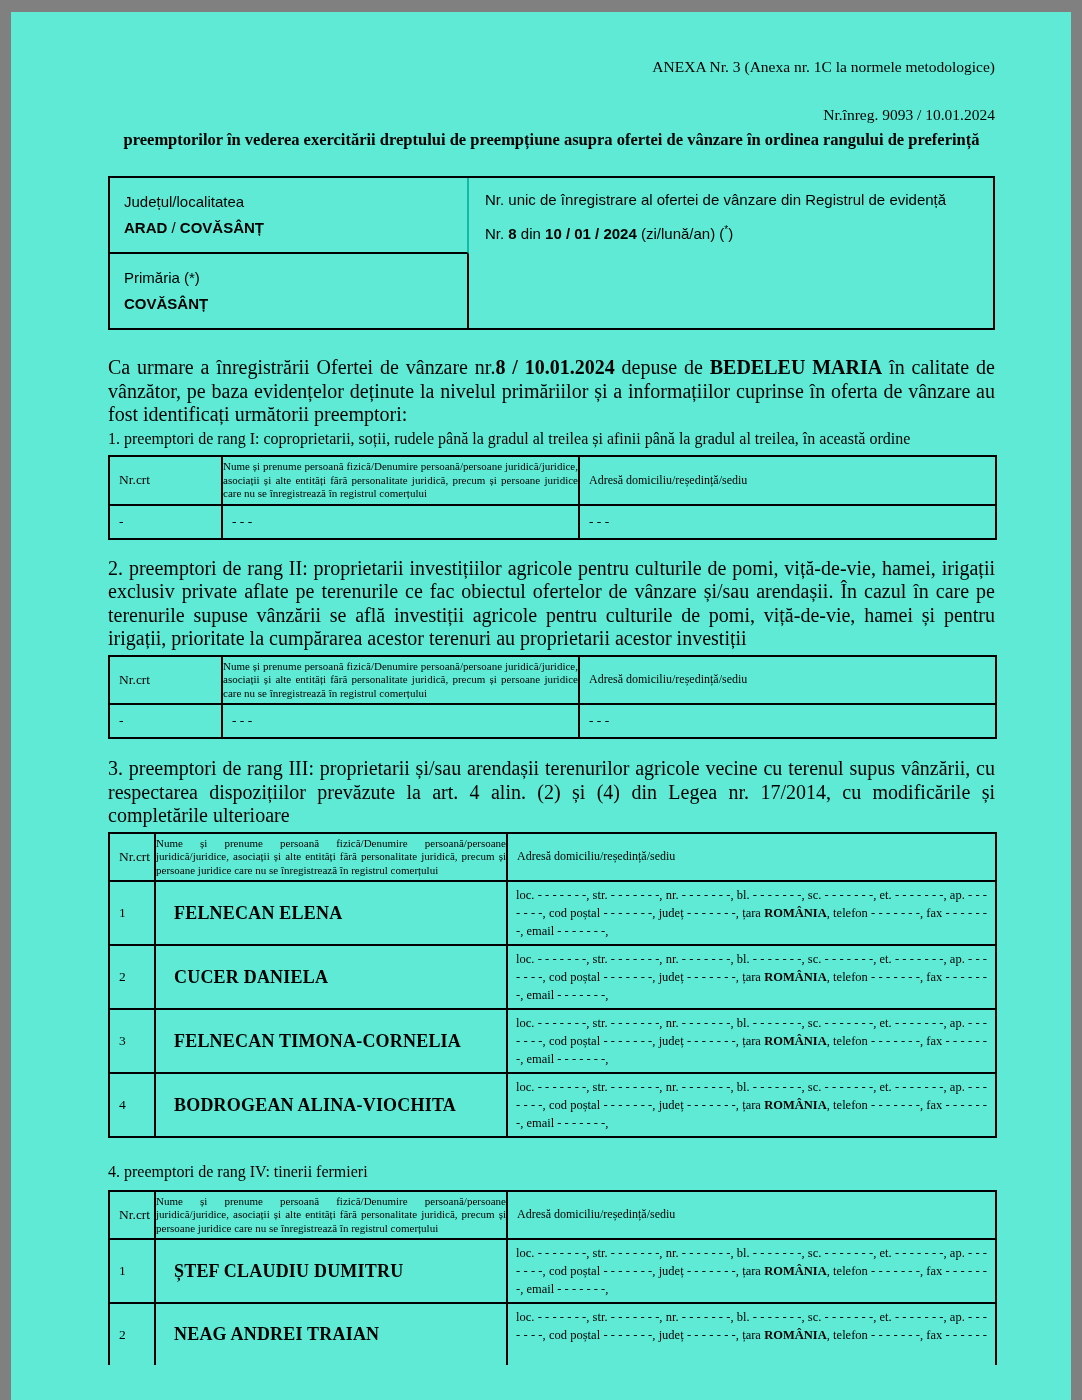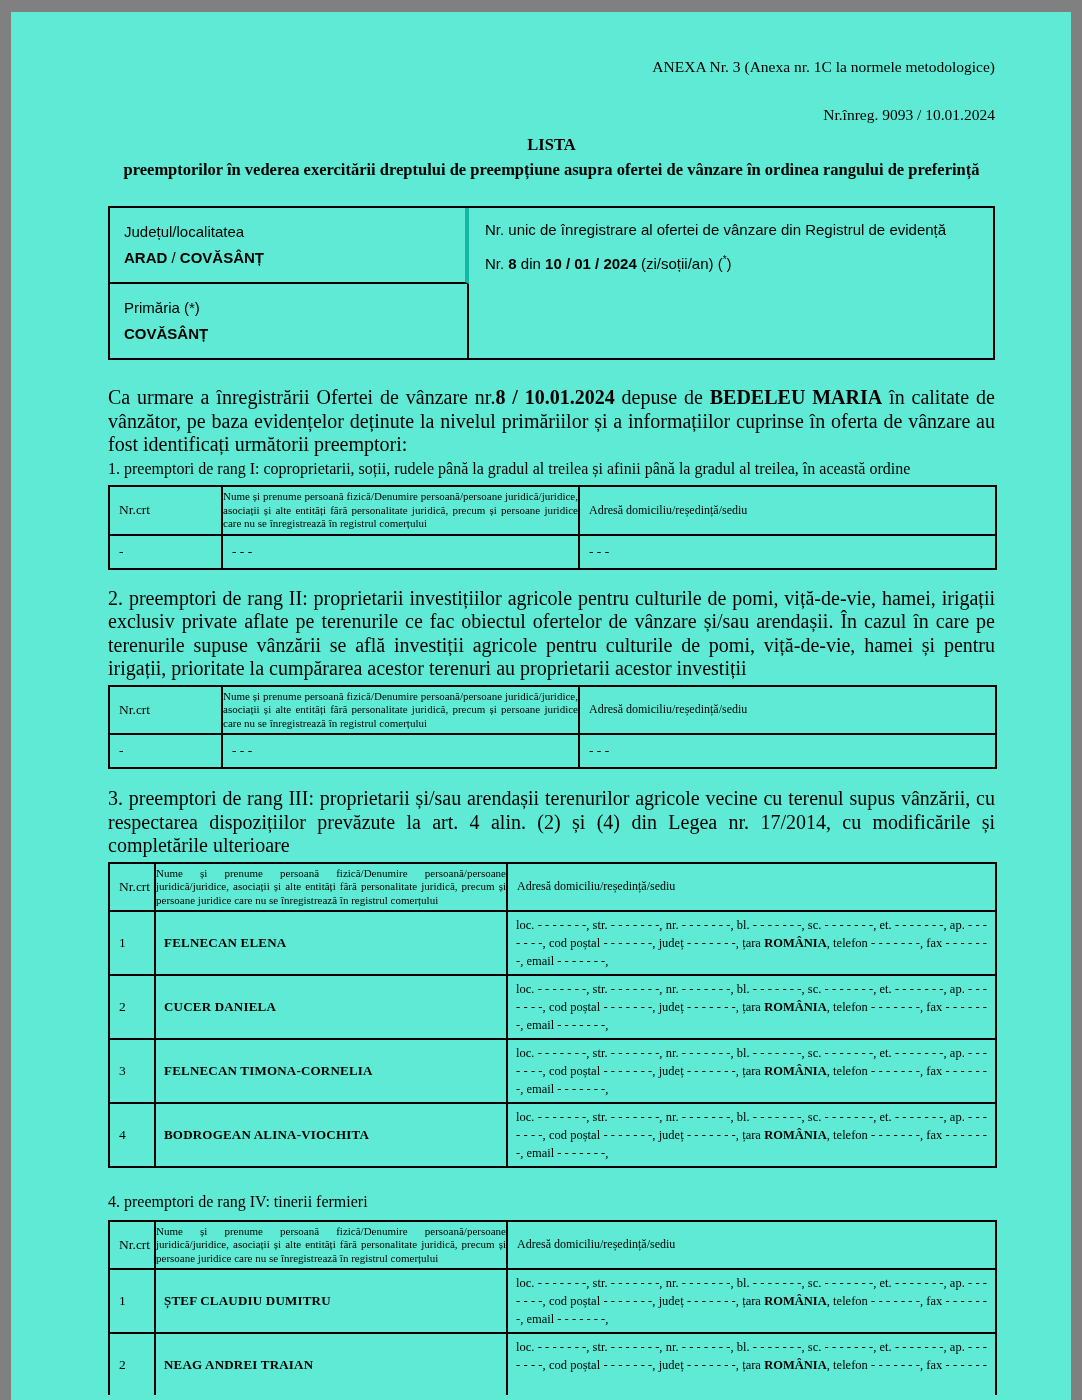--- a/index.html
+++ b/index.html
@@ -19,21 +19,21 @@
   .doc-title { text-align:center; font-weight:bold; font-size:16.5px; margin-top:12px; line-height:18px; }
   .doc-subtitle { text-align:center; font-weight:bold; font-size:16.5px; line-height:28px; margin-top:2px; }
 
   
   .infobox {
     display:grid; grid-template-columns:359px 526px;
     border:2px solid #000; width:887px; margin-top:22px;
     font-family:"Liberation Sans", sans-serif; font-size:15px;
   }
   .ib-cell { padding:11px 14px; }
-  .ib-left-top { grid-column:1; grid-row:1; border-right:4px solid #14b8a6; border-bottom:2px solid #000; }
+  .ib-left-top { grid-column:1; grid-row:1; border-right:2px solid #14b8a6; border-bottom:2px solid #000; }
   .ib-left-bottom { grid-column:1; grid-row:2; border-right:2px solid #000; }
   .ib-right { grid-column:2; grid-row:1 / span 2; padding:8px 16px; }
   .ib-label { line-height:26px; }
   .ib-value { font-weight:bold; line-height:26px; }
   .ib-value .sep { font-weight:normal; }
   .ib-right p { line-height:28px; text-align:justify; }
   .ib-right .nr-line { text-align:left; margin-top:6px; }
   .ib-right sup { font-size:10px; vertical-align:super; line-height:0; }
 
   
@@ -54,50 +54,49 @@
   .t3 { margin-top:4px; }
   .t4 { margin-top:6px; }
 
   th { font-weight:normal; text-align:left; }
   .th-nr { font-size:13.5px; padding:4px 4px 4px 9px; height:46px; }
   .th-name { font-size:11px; line-height:13.5px; text-align:justify; padding:3px 0; }
   .th-addr { font-size:12px; padding:4px 4px 4px 9px; }
 
   .empty-row td { height:34px; font-size:13.5px; }
   .td-nr { padding-left:9px; font-size:13.5px; }
-  .td-name { padding-left:8px; font-size:13px; font-weight:bold; letter-spacing:0.2px; }
+  .td-name { padding-left:18px; font-size:18px; font-weight:bold; letter-spacing:0.2px; }
   .td-addr { font-size:12.5px; line-height:18px; text-align:justify; padding:3px 8px; }
   .name-row td { height:64px; }
   .t4 .name-row td { height:64px; }
 
   
   tr.cut td { height:62px; border-bottom:none; vertical-align:middle; }
   tr.cut .td-addr { vertical-align:top; padding-top:4px; }
   tr.cut .clip { height:38px; overflow:hidden; }
 </style>
 </head>
 <body>
 
 <div class="page">
   <div class="content">
 
     <div class="anexa-line">ANEXA Nr. 3 (Anexa nr. 1C la normele metodologice)</div>
     <div class="reg-line">Nr.înreg. 9093 / 10.01.2024</div>
 
-    <div class="doc-title">LISTA</div>
     <div class="doc-subtitle">preemptorilor în vederea exercitării dreptului de preempțiune asupra ofertei de vânzare în ordinea rangului de preferință</div>
 
     <div class="infobox">
       <div class="ib-cell ib-left-top">
         <div class="ib-label">Județul/localitatea</div>
         <div class="ib-value"><b>ARAD</b><span class="sep"> / </span><b>COVĂSÂNȚ</b></div>
       </div>
       <div class="ib-cell ib-right">
         <p>Nr. unic de înregistrare al ofertei de vânzare din Registrul de evidență</p>
-        <p class="nr-line"><span>Nr. </span><b>8</b><span> din </span><b>10 / 01 / 2024</b><span> (zi/soții/an) (</span><sup>*</sup><span>)</span></p>
+        <p class="nr-line"><span>Nr. </span><b>8</b><span> din </span><b>10 / 01 / 2024</b><span> (zi/lună/an) (</span><sup>*</sup><span>)</span></p>
       </div>
       <div class="ib-cell ib-left-bottom">
         <div class="ib-label">Primăria (*)</div>
         <div class="ib-value">COVĂSÂNȚ</div>
       </div>
     </div>
 
     <p class="para intro"><span>Ca urmare a înregistrării Ofertei de vânzare nr.</span><b>8 / 10.01.2024</b><span> depuse de </span><b>BEDELEU MARIA</b><span> în calitate de vânzător, pe baza evidențelor deținute la nivelul primăriilor și a informațiilor cuprinse în oferta de vânzare au fost identificați următorii preemptori:</span></p>
 
     <p class="rank-head">1. preemptori de rang I: coproprietarii, soții, rudele până la gradul al treilea și afinii până la gradul al treilea, în această ordine</p>

